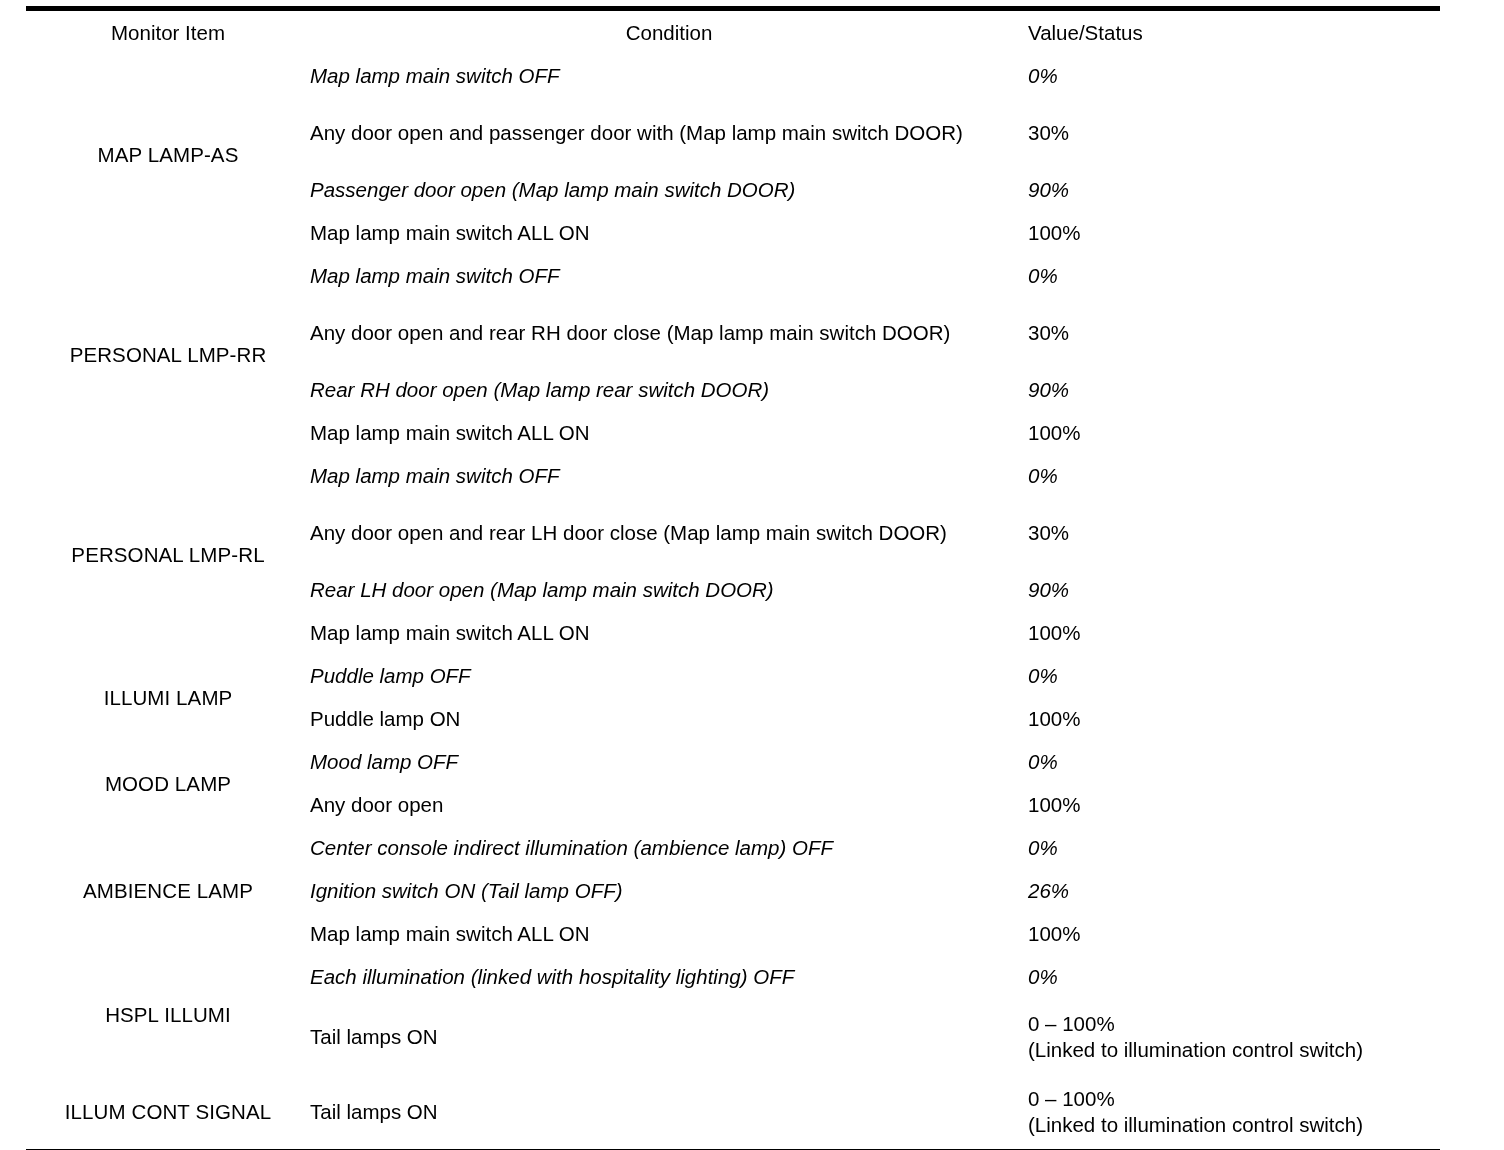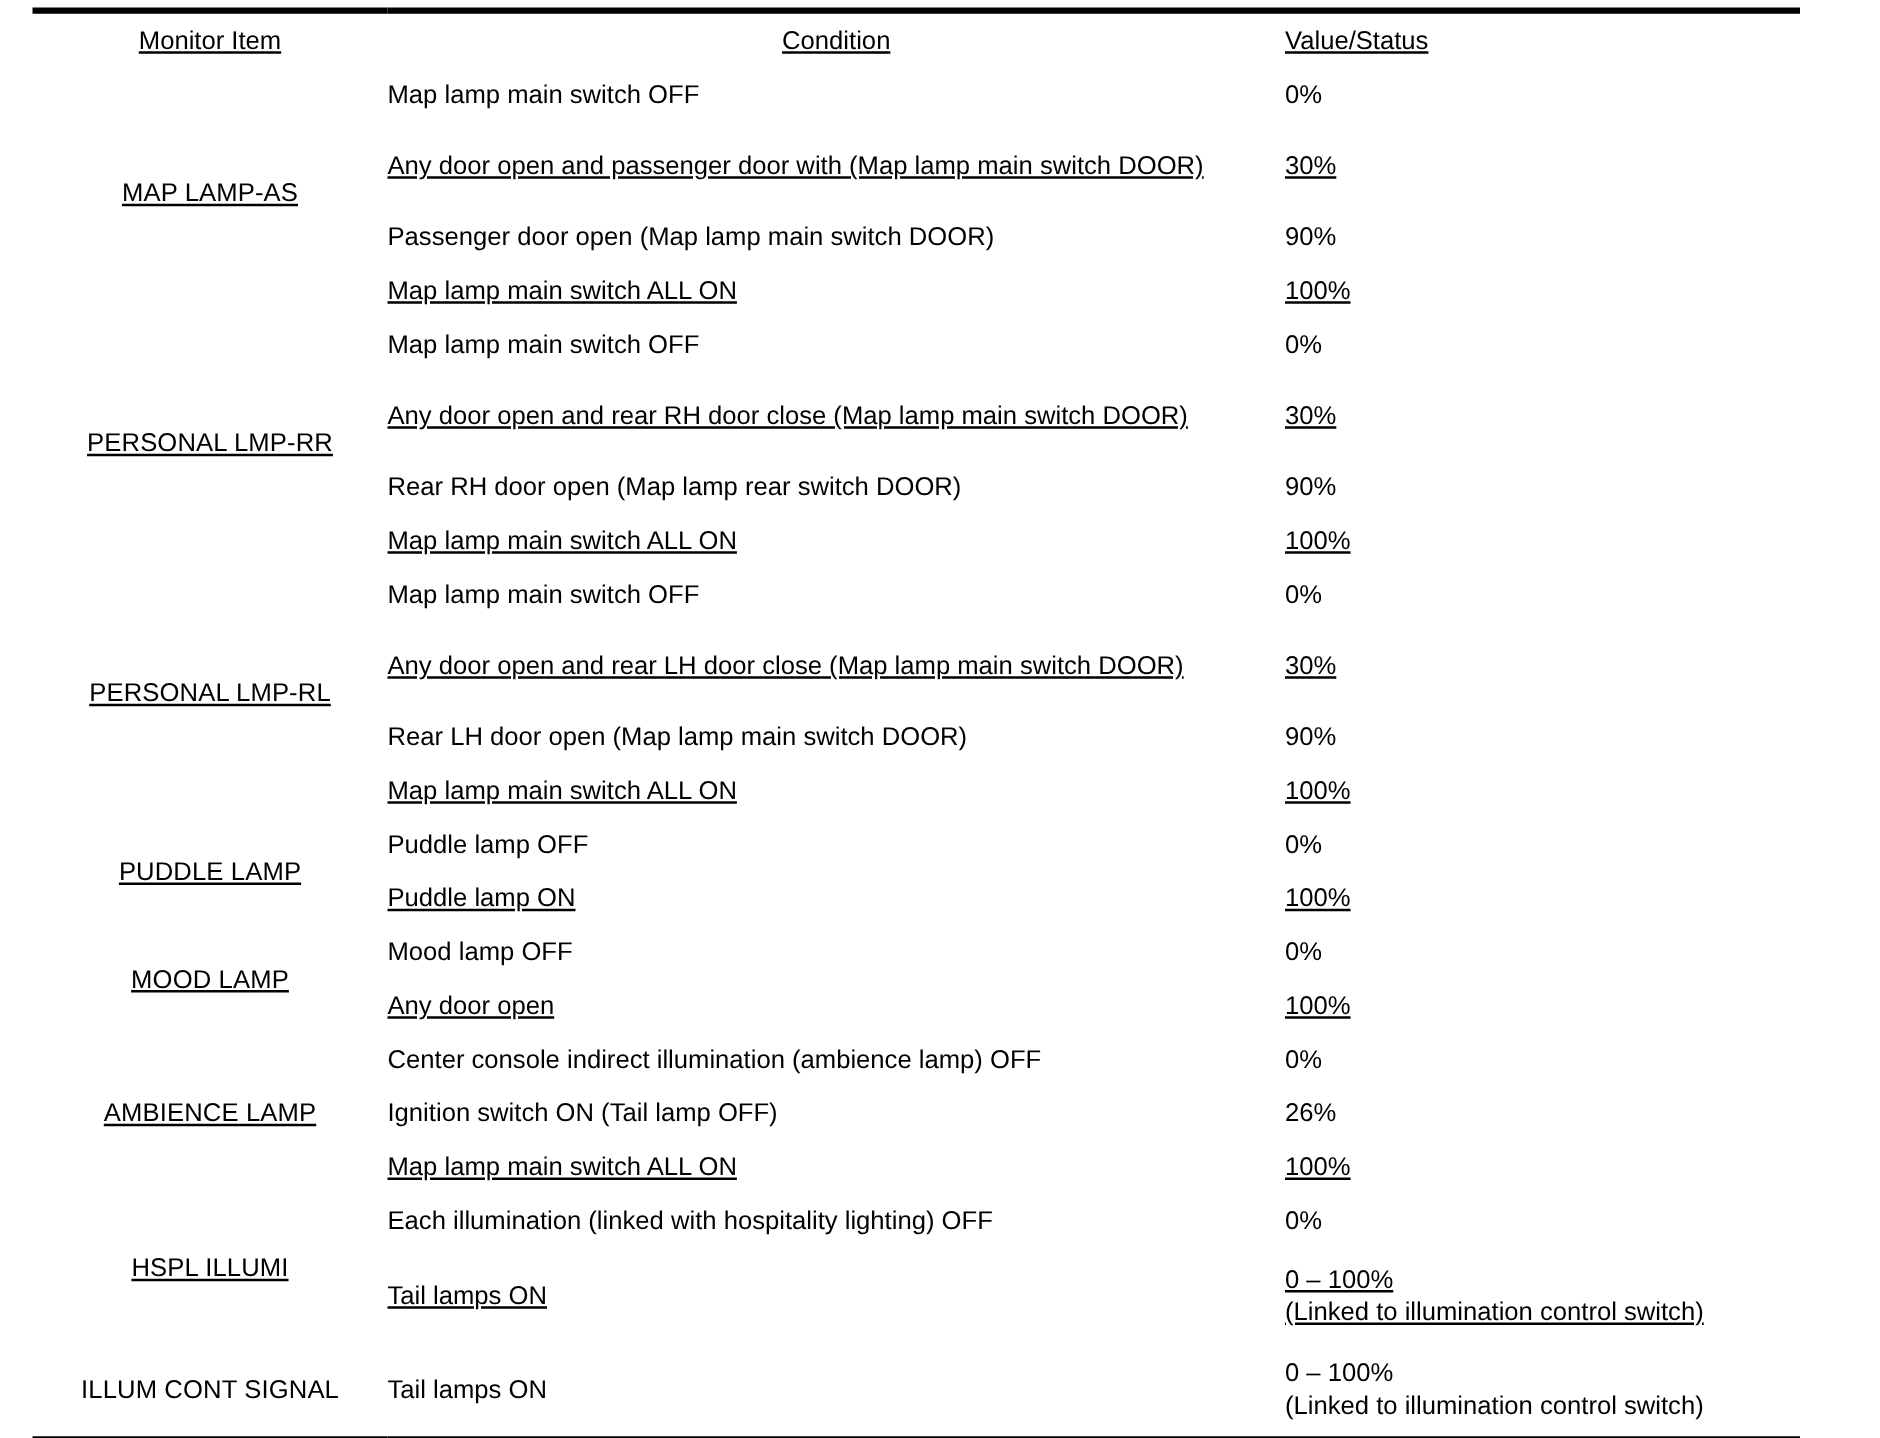--- a/index.html
+++ b/index.html
@@ -45,22 +45,22 @@
   }
 
   
   .cell-item  { border-right: 2px solid #000; text-align: center; padding: 0 6px; }
   .cell-cond  { border-right: 2px solid #000; text-align: left;   padding: 0 10px 0 14px; }
   .cell-value { padding: 0 8px; }
 
   
   .thick-top    { border-top: 5px solid #000 !important; }
   .thick-bottom { border-bottom: 4px solid #000 !important; }
-  .rule-thin  { border-bottom: 1.6px solid #000; }
-  .rule-med   { border-bottom: 3px solid #000; text-decoration: underline; }
+  .rule-thin  { border-bottom: 1.6px solid #000; font-style: italic; }
+  .rule-med   { border-bottom: 3px solid #000; }
 
   
   .head-row td { height: 46px; }
   .head-row td.cell-item,
   .head-row td.cell-cond,
   .head-row td.cell-value { font-size: 20.5px; }
 
   .r1 { height: 43px; }
   .r2 { height: 71px; }
   .r-tall { height: 76px; }
@@ -137,21 +137,21 @@
   <tr class="r1">
     <td class="cell-cond rule-thin">Rear LH door open (Map lamp main switch DOOR)</td>
     <td class="cell-value rule-thin">90%</td>
   </tr>
   <tr class="r1">
     <td class="cell-cond rule-med">Map lamp main switch ALL ON</td>
     <td class="cell-value rule-med">100%</td>
   </tr>
 
   <tr class="r1">
-    <td class="cell-item rule-med grp-label" rowspan="2">PUDDLE LAMP</td>
+    <td class="cell-item rule-med grp-label" rowspan="2">ILLUMI LAMP</td>
     <td class="cell-cond rule-thin">Puddle lamp OFF</td>
     <td class="cell-value rule-thin">0%</td>
   </tr>
   <tr class="r1">
     <td class="cell-cond rule-med">Puddle lamp ON</td>
     <td class="cell-value rule-med">100%</td>
   </tr>
 
   <tr class="r1">
     <td class="cell-item rule-med grp-label" rowspan="2">MOOD LAMP</td>

